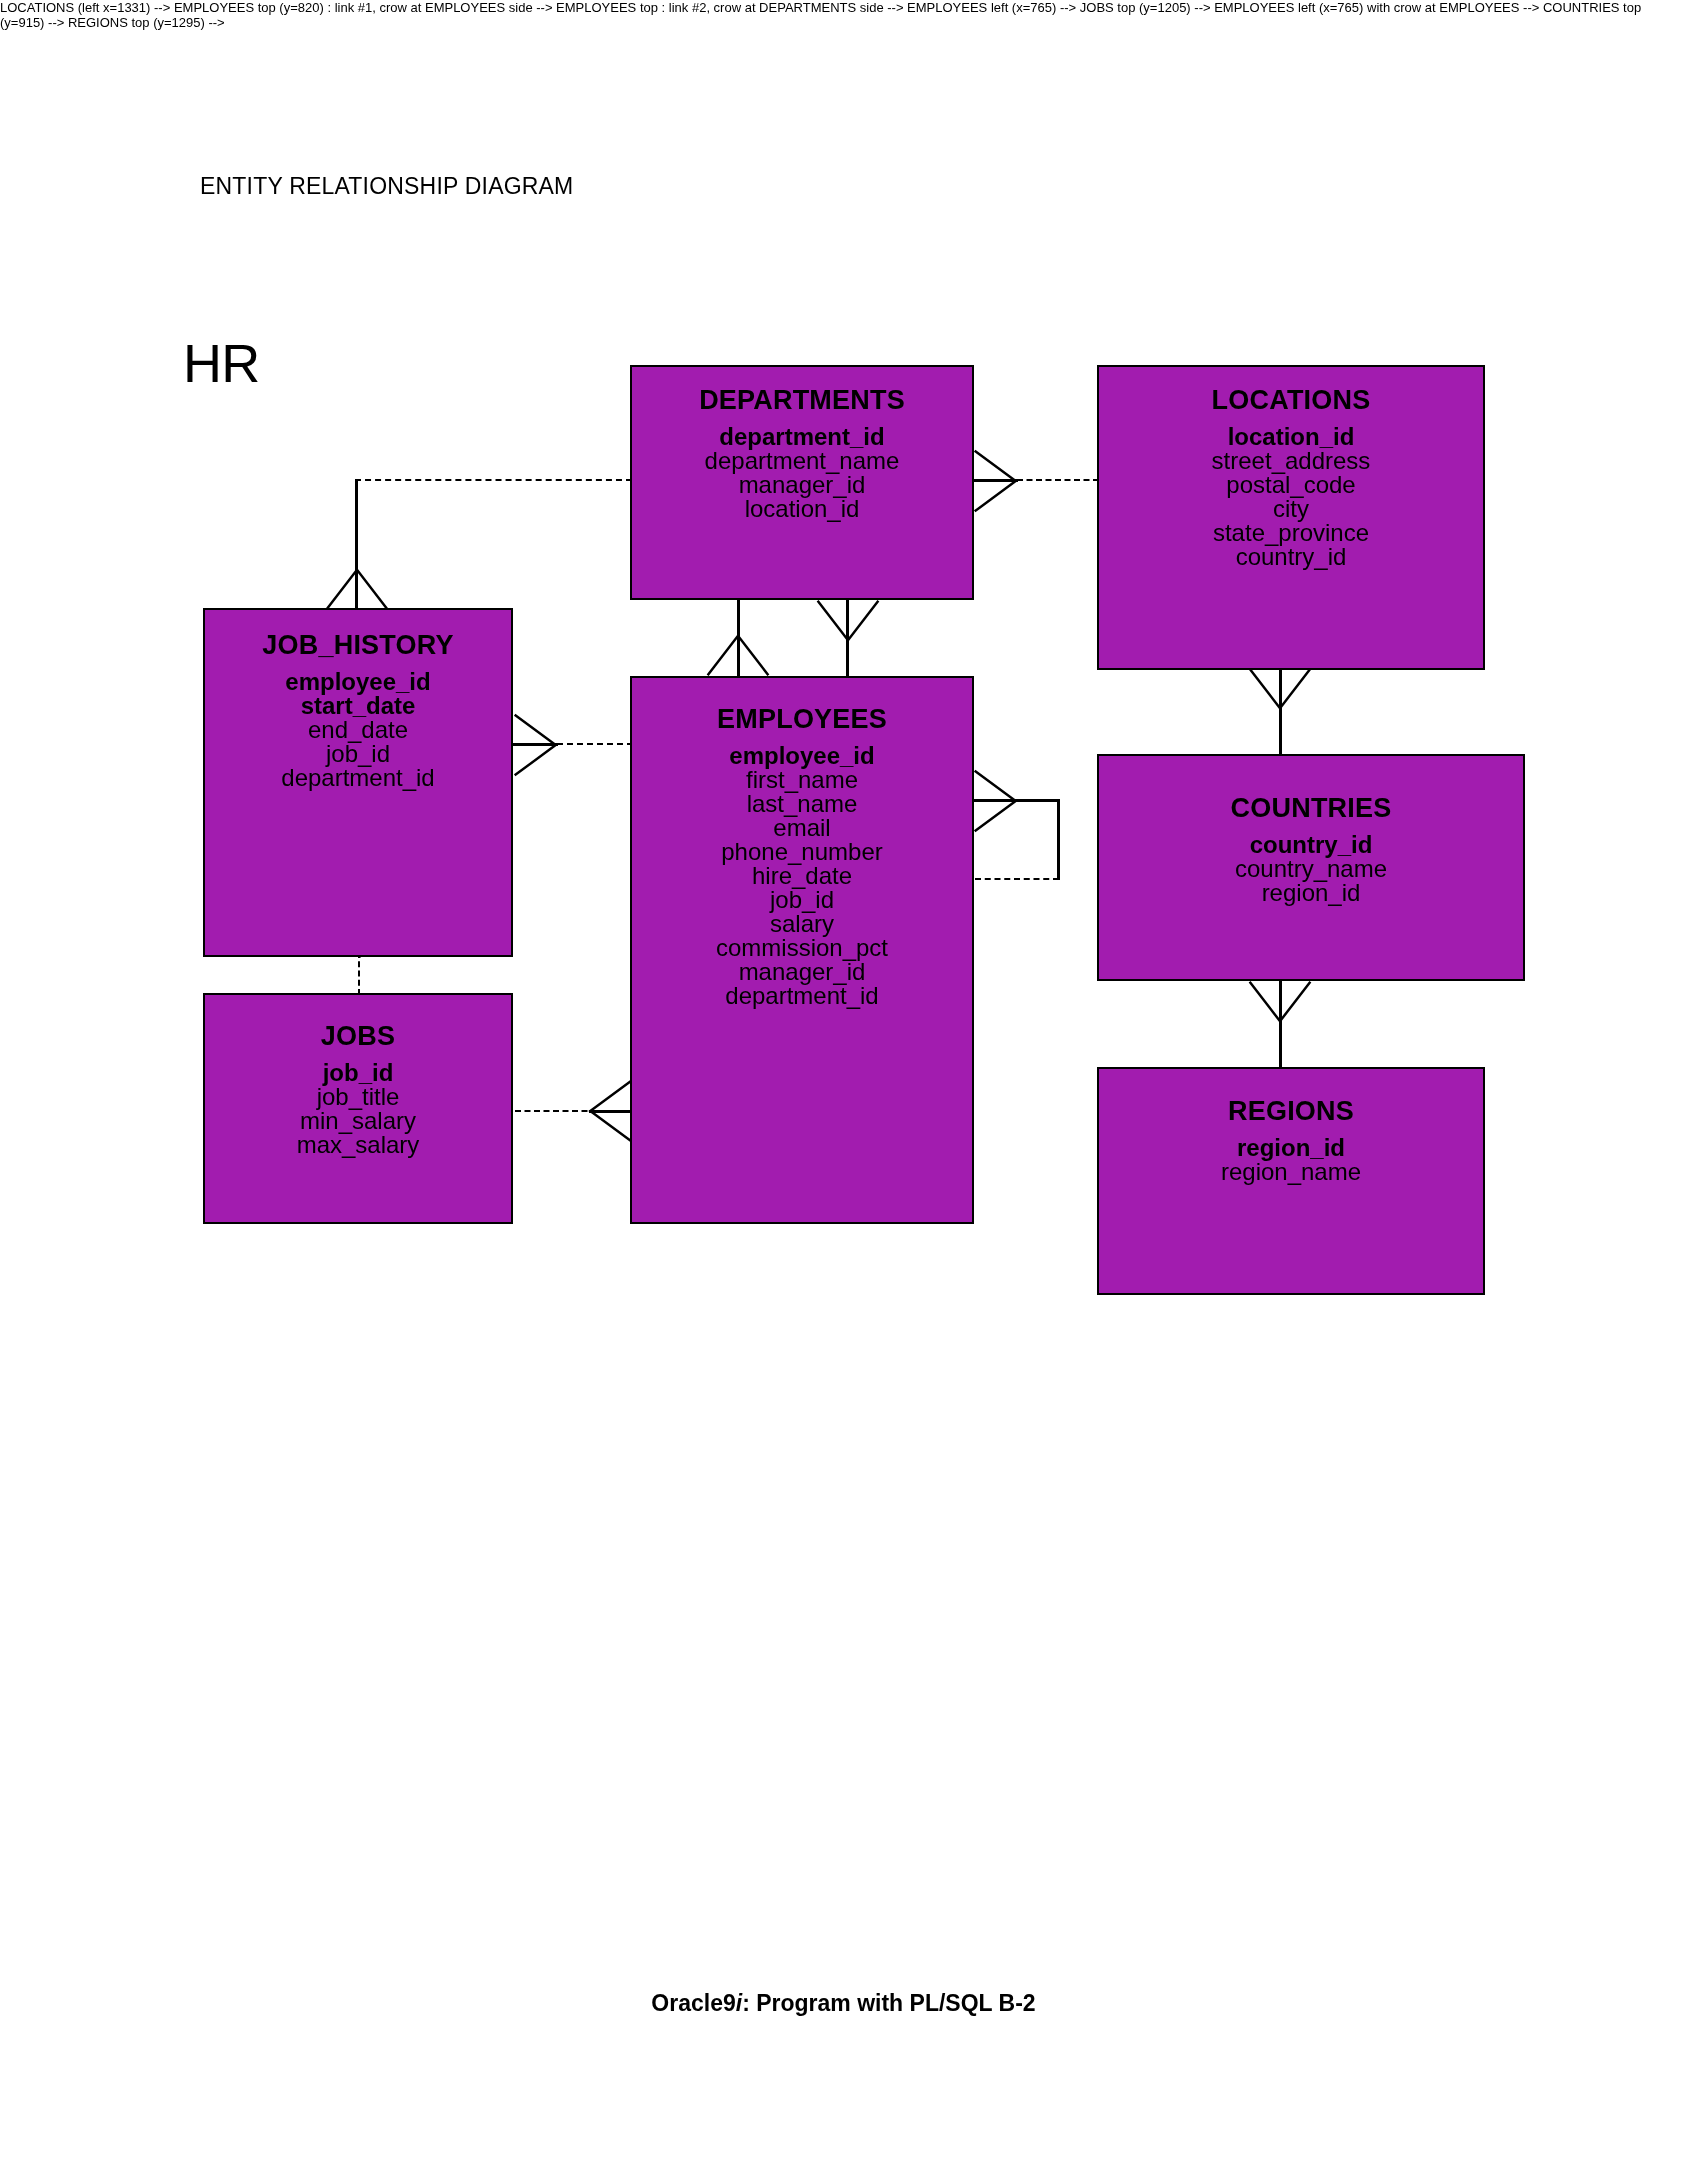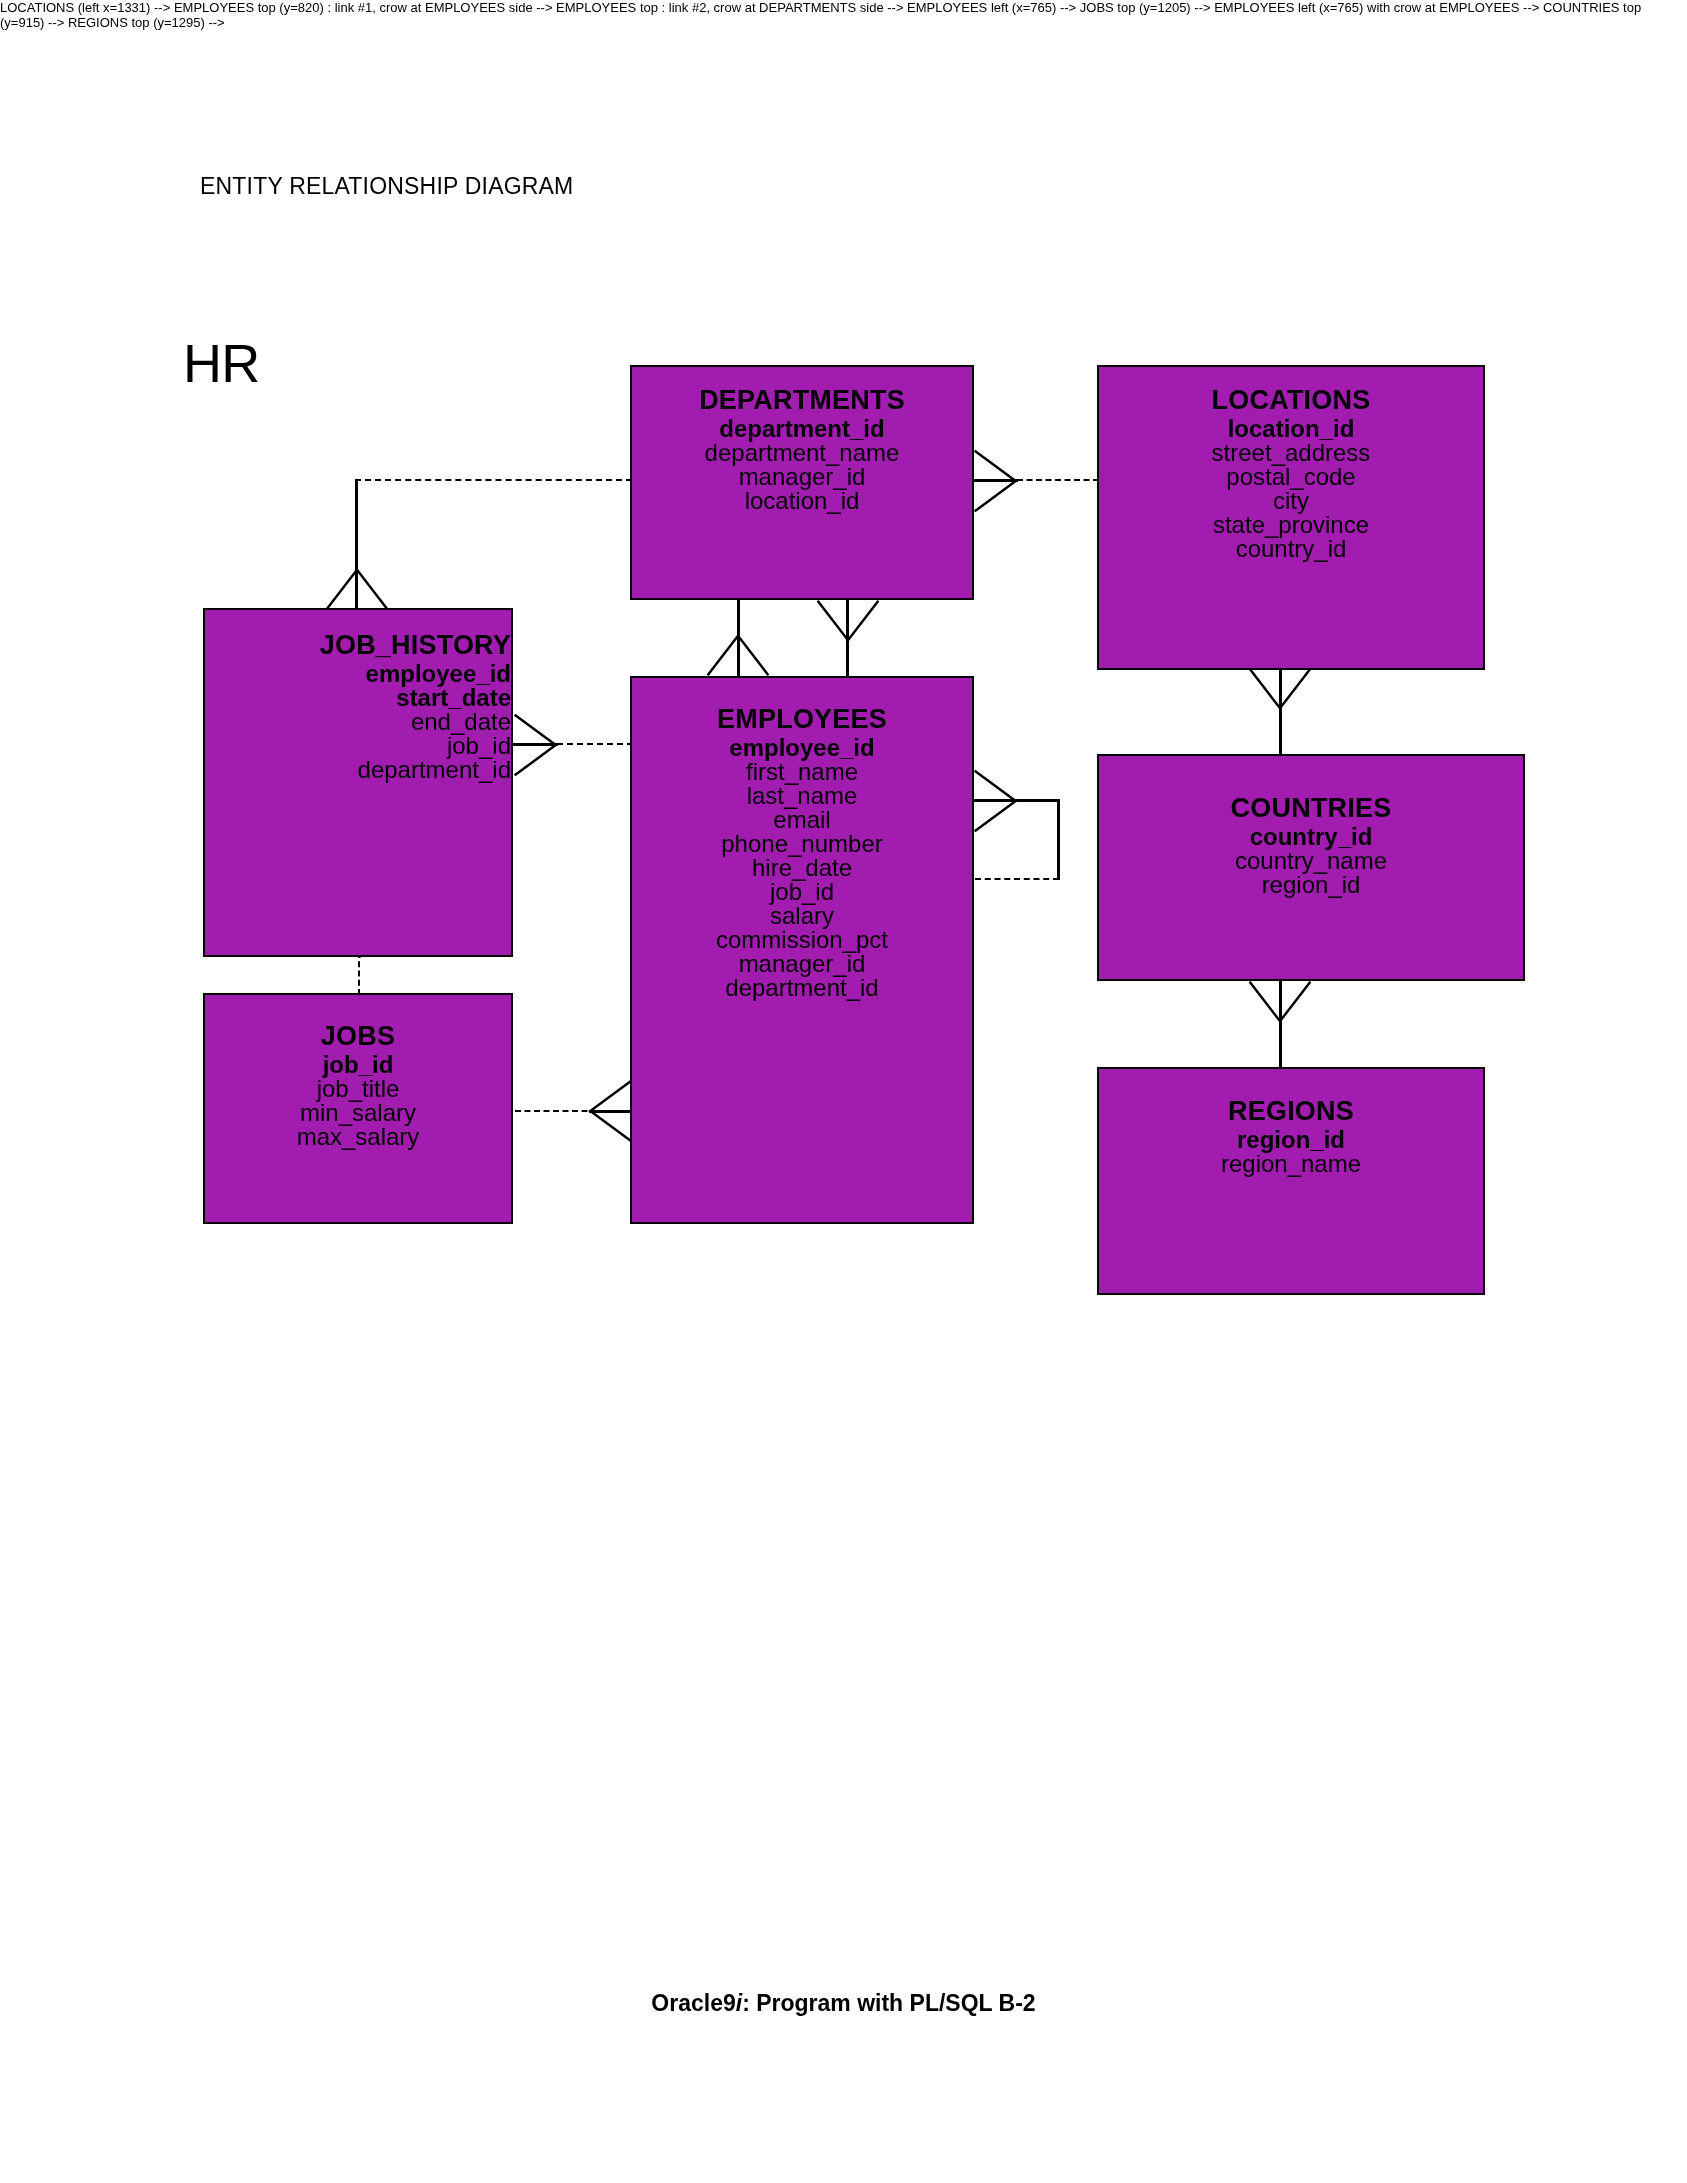--- a/index.html
+++ b/index.html
@@ -53,21 +53,21 @@
   }
   .entity-title {
     font-size: 27px;
     font-weight: bold;
     letter-spacing: 0.2px;
     line-height: 1.18;
     white-space: nowrap;
   }
   .attr-list {
     list-style: none;
-    margin: 0;
+    margin: 8px;
     padding: 0;
   }
   .attr {
     font-size: 24px;
     font-weight: normal;
     line-height: 1.0;
     white-space: nowrap;
     letter-spacing: 0px;
   }
   .attr.pk {
@@ -230,21 +230,21 @@
       <li class="attr pk">location_id</li>
       <li class="attr">street_address</li>
       <li class="attr">postal_code</li>
       <li class="attr">city</li>
       <li class="attr">state_province</li>
       <li class="attr">country_id</li>
     </ul>
   </div>
 
   
-  <div class="entity" style="left:203px; top:608px; width:310px; height:349px; padding-top:20px;text-align:right;">
+  <div class="entity" style="left:203px; top:608px; width:310px; height:349px; padding-top:20px;">
     <div class="entity-title">JOB_HISTORY</div>
     <ul class="attr-list">
       <li class="attr pk">employee_id</li>
       <li class="attr pk">start_date</li>
       <li class="attr">end_date</li>
       <li class="attr">job_id</li>
       <li class="attr">department_id</li>
     </ul>
   </div>
 

